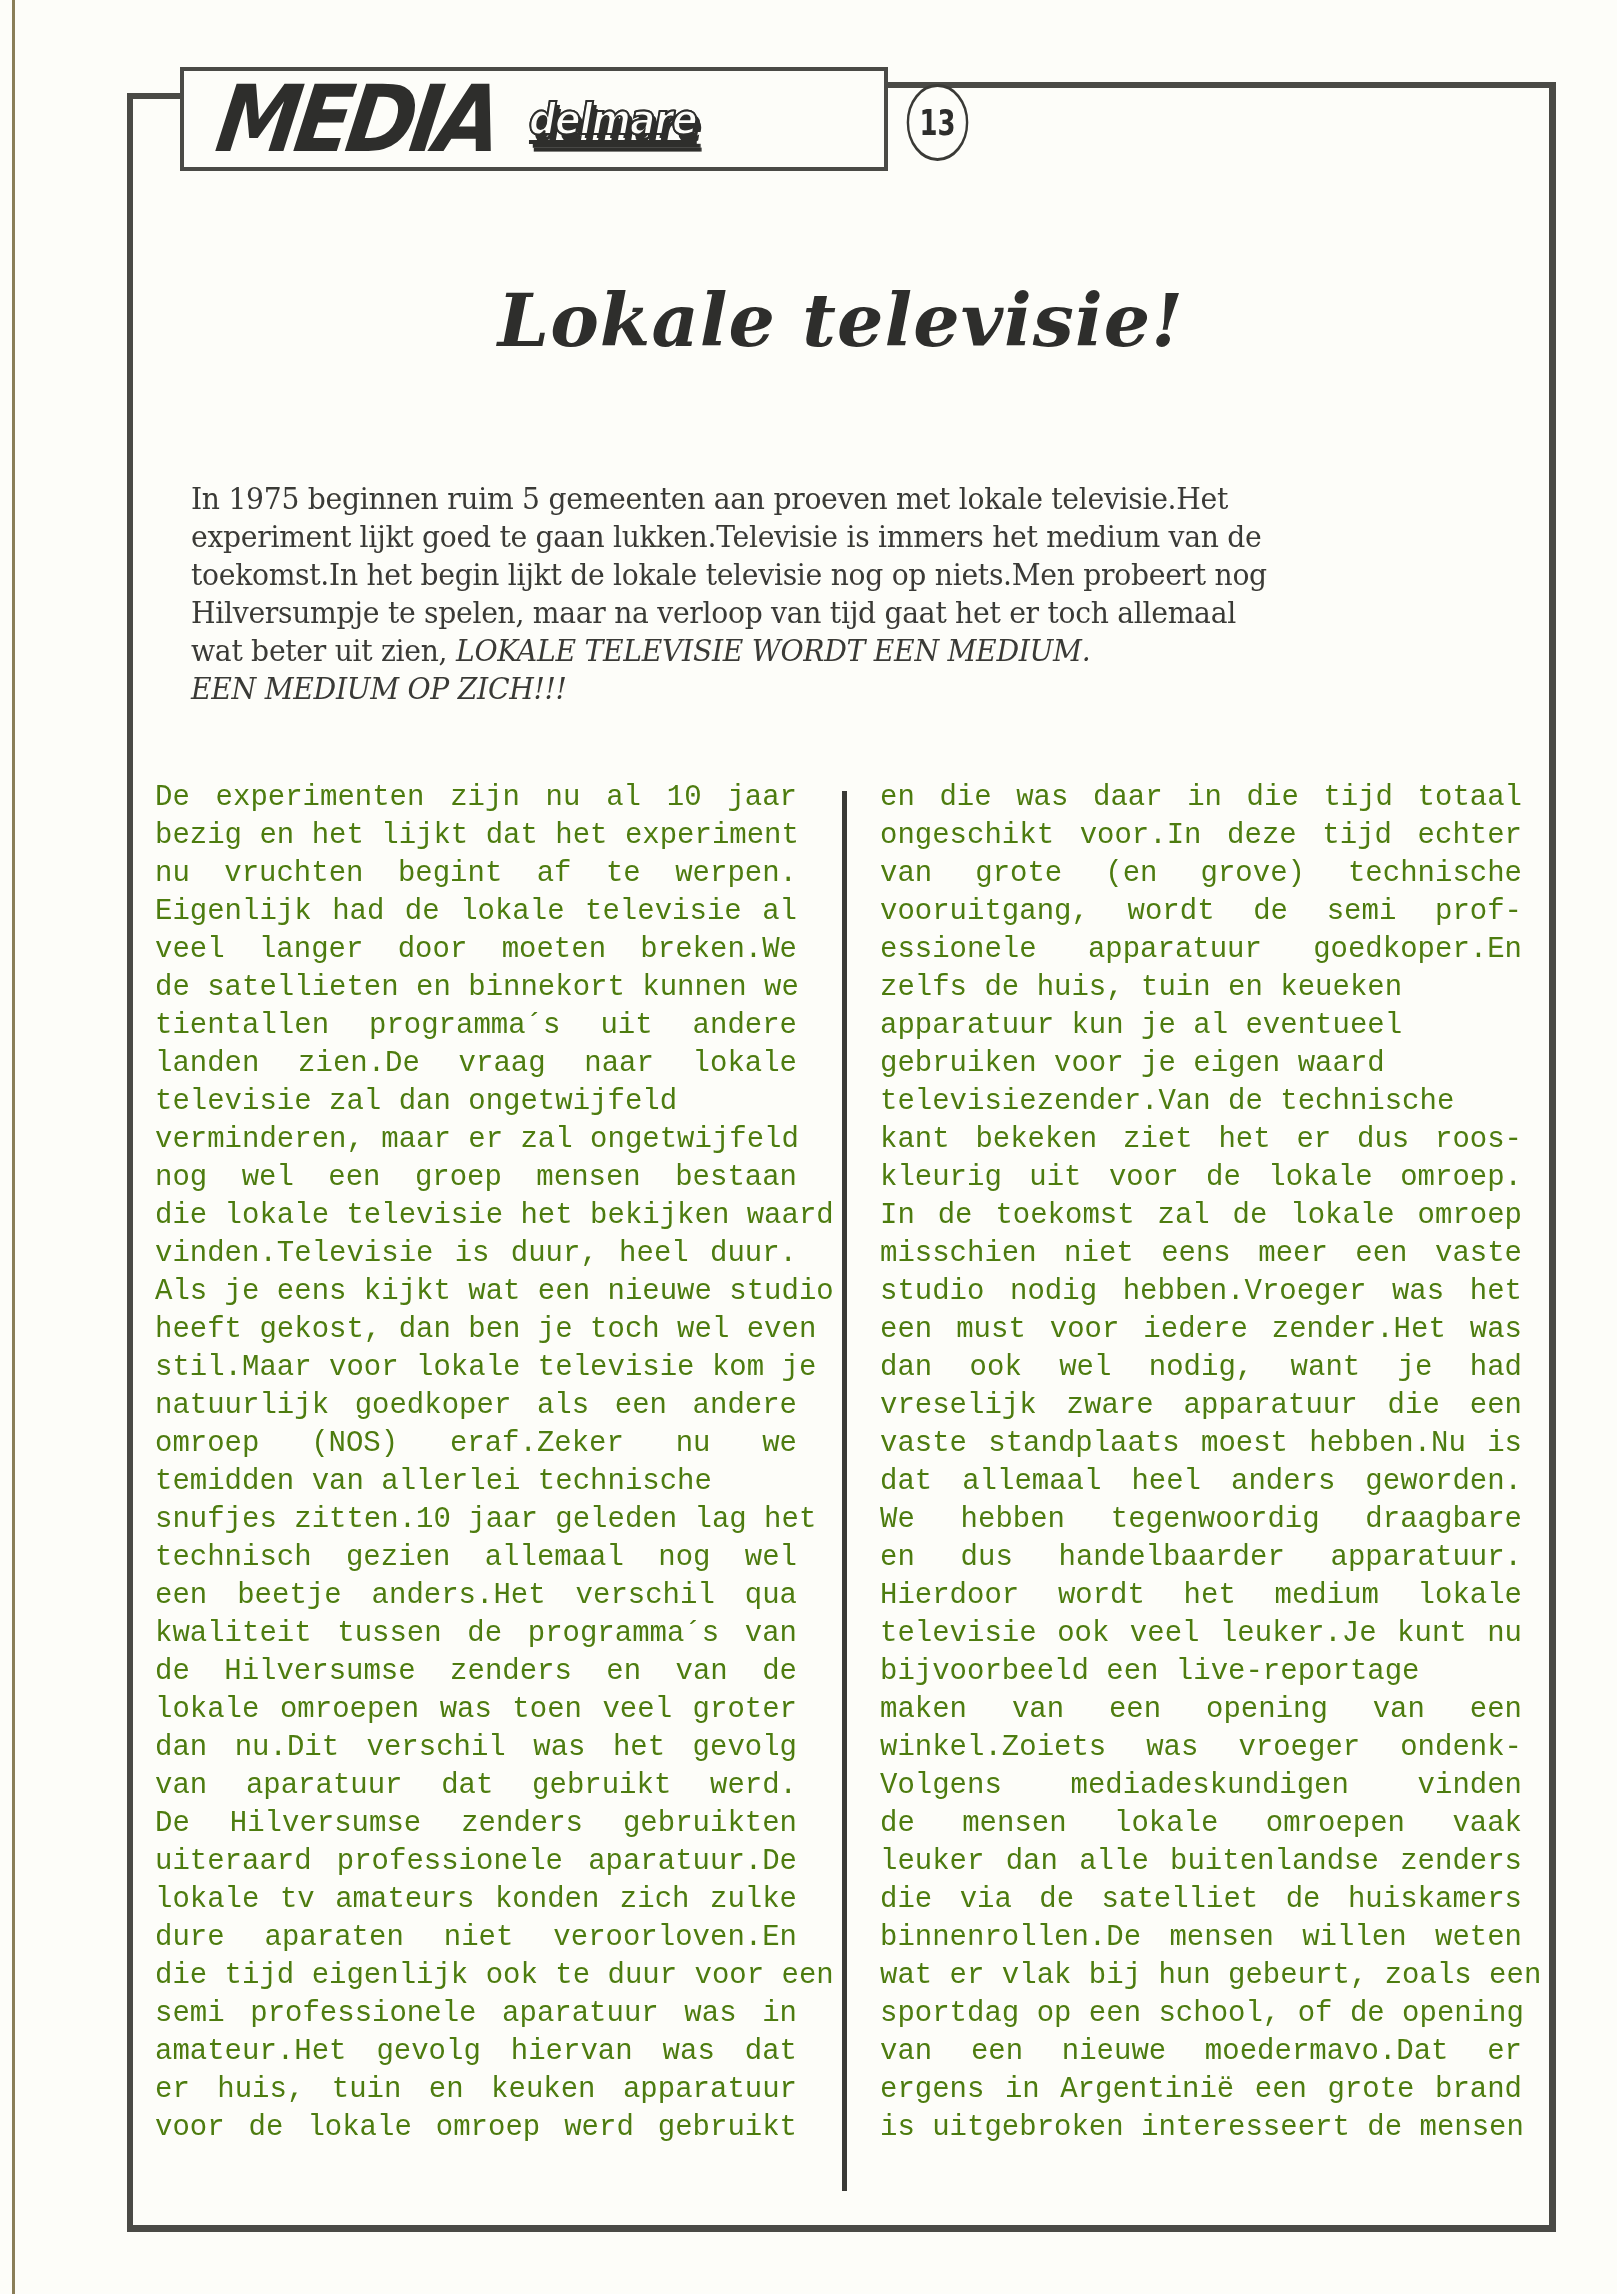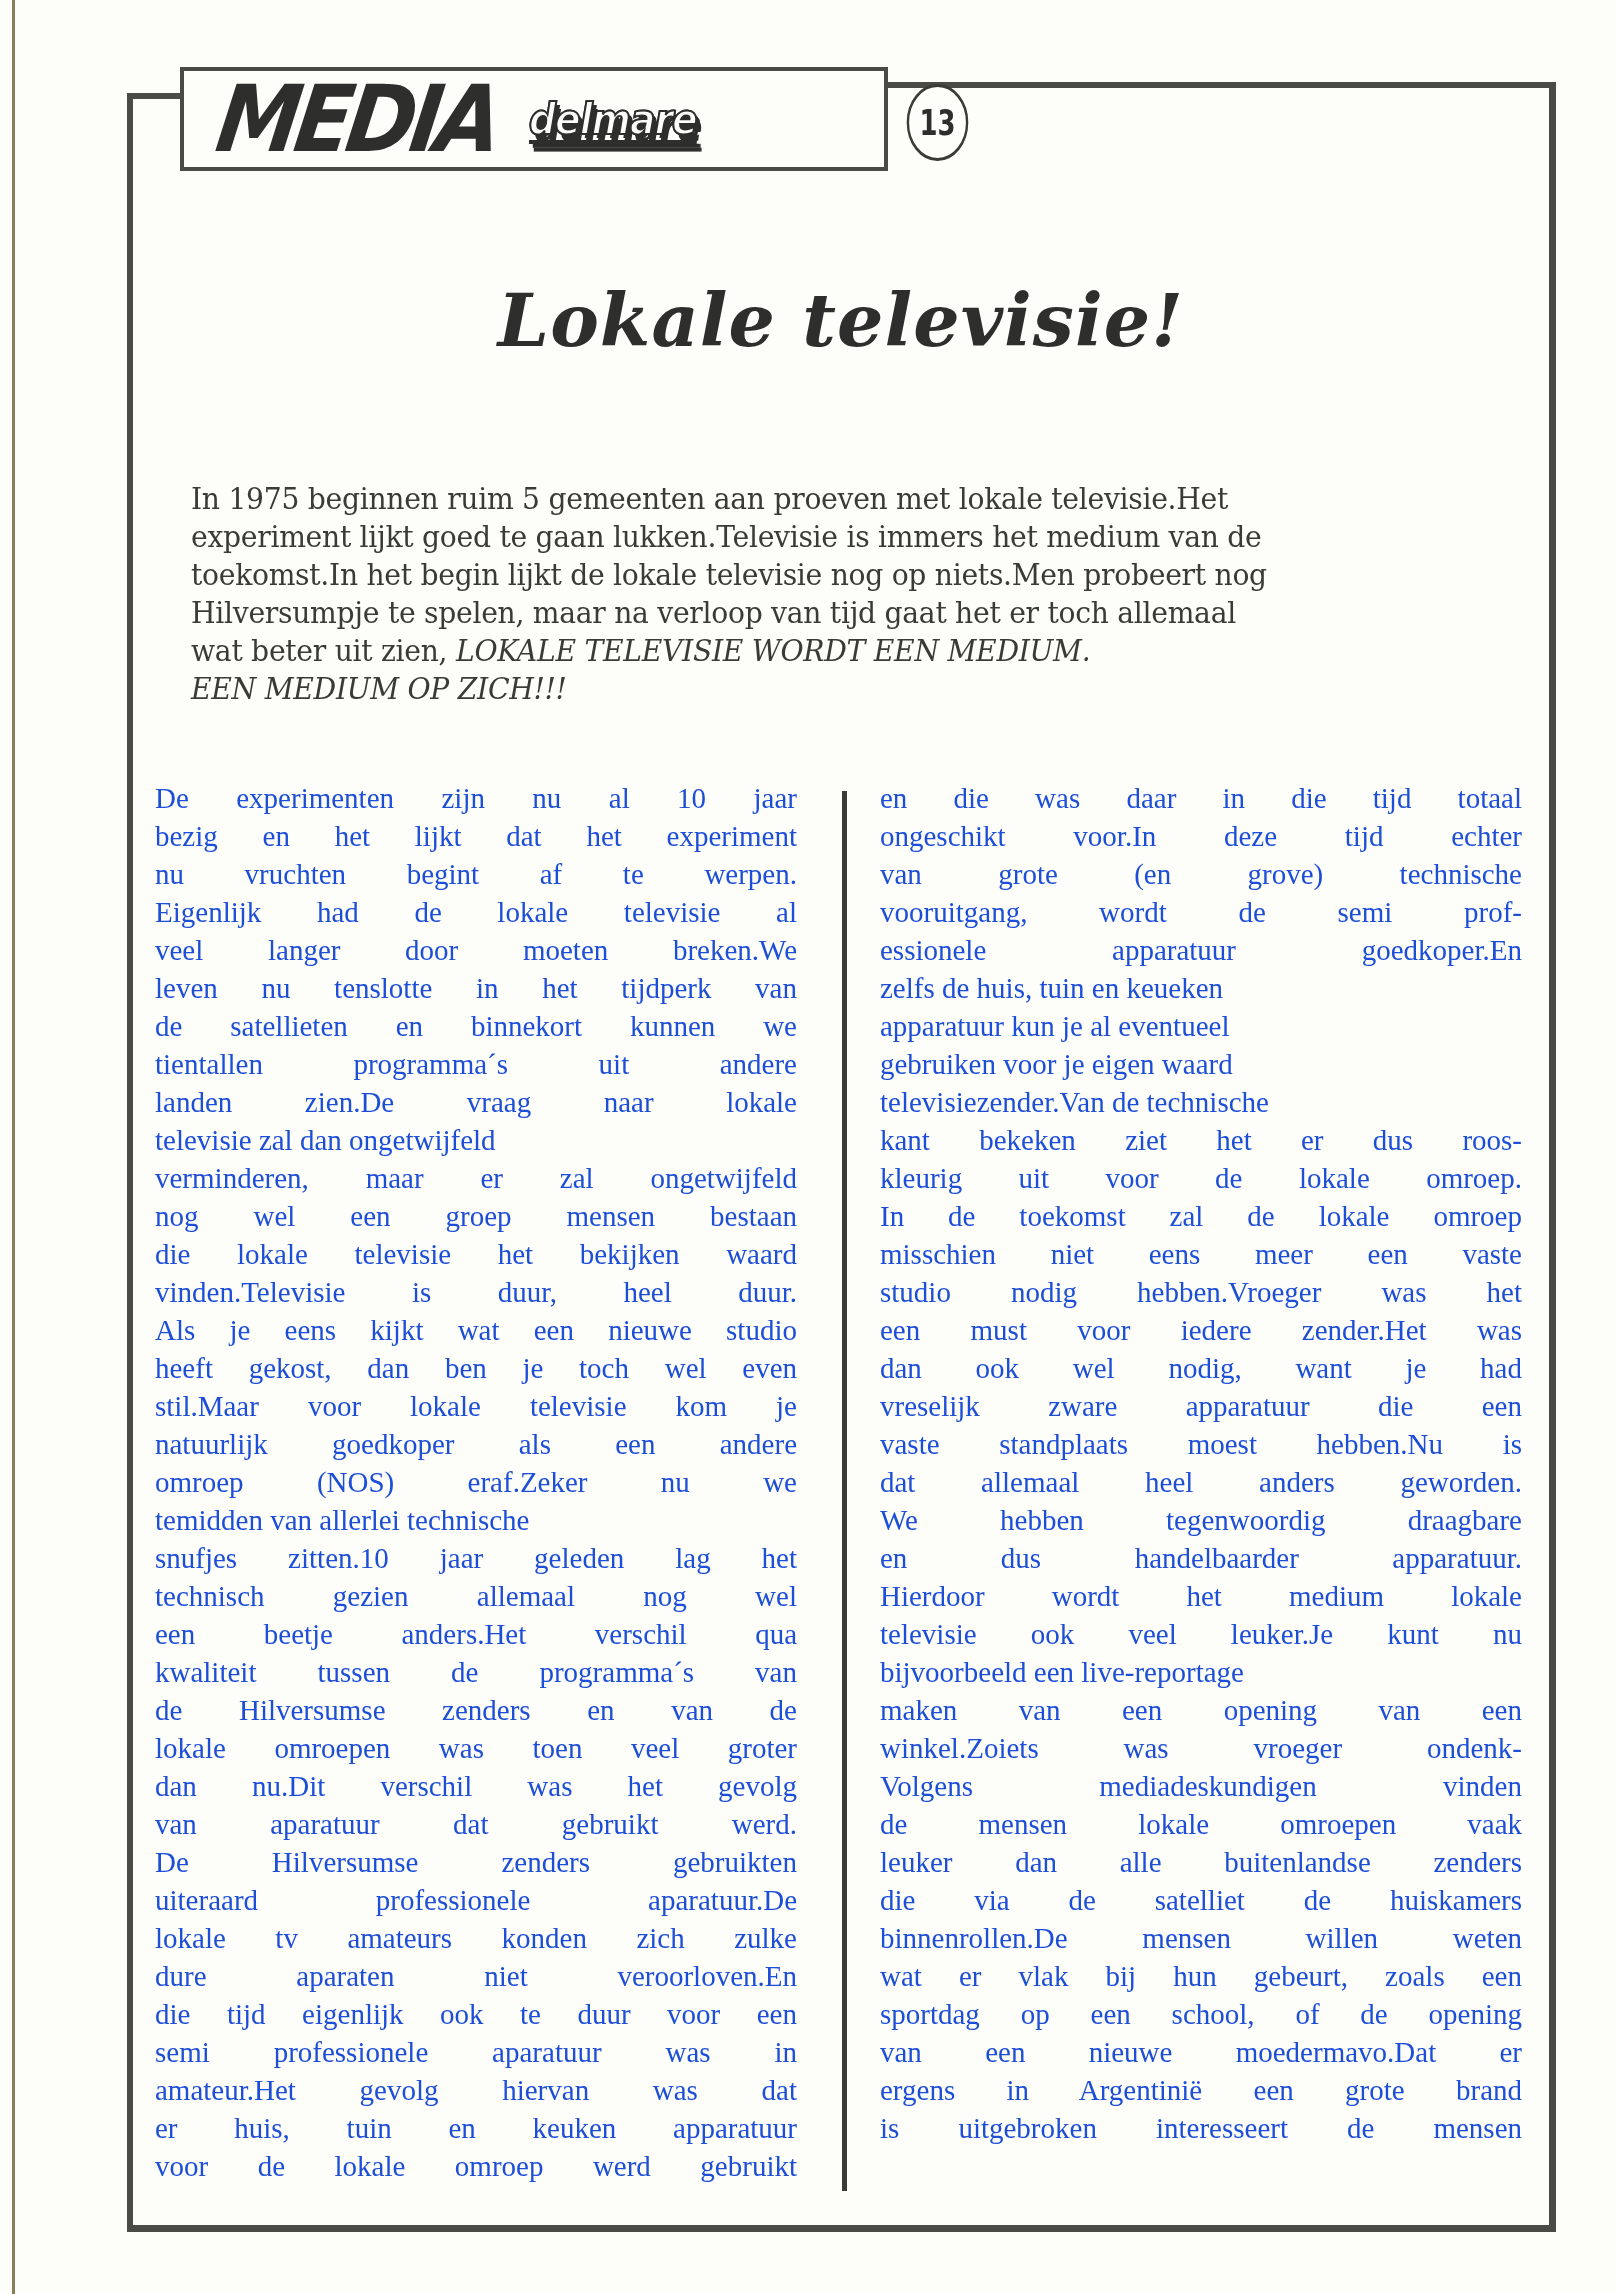--- a/index.html
+++ b/index.html
@@ -63,21 +63,21 @@
   .intro {
     position: absolute; left: 191px; top: 480px; width: 1319px;
     font-family: "DejaVu Serif", serif; font-size: 30px; line-height: 38px; color: #3a3a36;
     transform: scaleX(0.94); transform-origin: left top;
     letter-spacing: -0.3px;
   }
   .intro .line { display: block; white-space: nowrap; }
   .intro .emph { font-style: italic; text-transform: none; }
   .col {
     position: absolute; top: 779px; width: 642px;
-    font-family: Liberation Serif, serif; font-size: 29px; line-height: 38px; color: #1d4ed8;
+    font-family: Liberation Mono, monospace; font-size: 29px; line-height: 38px; color: #4d7c0f;
   }
   .col .line {
     display: block; white-space: nowrap; text-align: justify; text-align-last: justify; height: 38px;
   }
   .col .line.last { text-align-last: left; }
   .col-left { left: 155px; }
   .col-right { left: 880px; }
   .col-divider {
     position: absolute; left: 842px; top: 791px; width: 4.8px; height: 1400px; background: #3a3a36;
   }
@@ -111,21 +111,20 @@
     <span class="line"><span>wat beter uit zien, </span><span class="emph">LOKALE TELEVISIE WORDT EEN MEDIUM.</span></span>
     <span class="line"><span class="emph">EEN MEDIUM OP ZICH!!!</span></span>
   </div>
 
 <div class="col col-left" id="colLeft">
     <span class="line">De experimenten zijn nu al 10 jaar</span>
     <span class="line">bezig en het lijkt dat het experiment</span>
     <span class="line">nu vruchten begint af te werpen.</span>
     <span class="line">Eigenlijk had de lokale televisie al</span>
     <span class="line">veel langer door moeten breken.We</span>
-    <span class="line">leven nu tenslotte in het tijdperk van</span>
     <span class="line">de satellieten en binnekort kunnen we</span>
     <span class="line">tientallen programma´s uit andere</span>
     <span class="line">landen zien.De vraag naar lokale</span>
     <span class="line last">televisie zal dan ongetwijfeld</span>
     <span class="line">verminderen, maar er zal ongetwijfeld</span>
     <span class="line">nog wel een groep mensen bestaan</span>
     <span class="line">die lokale televisie het bekijken waard</span>
     <span class="line">vinden.Televisie is duur, heel duur.</span>
     <span class="line">Als je eens kijkt wat een nieuwe studio</span>
     <span class="line">heeft gekost, dan ben je toch wel even</span>

